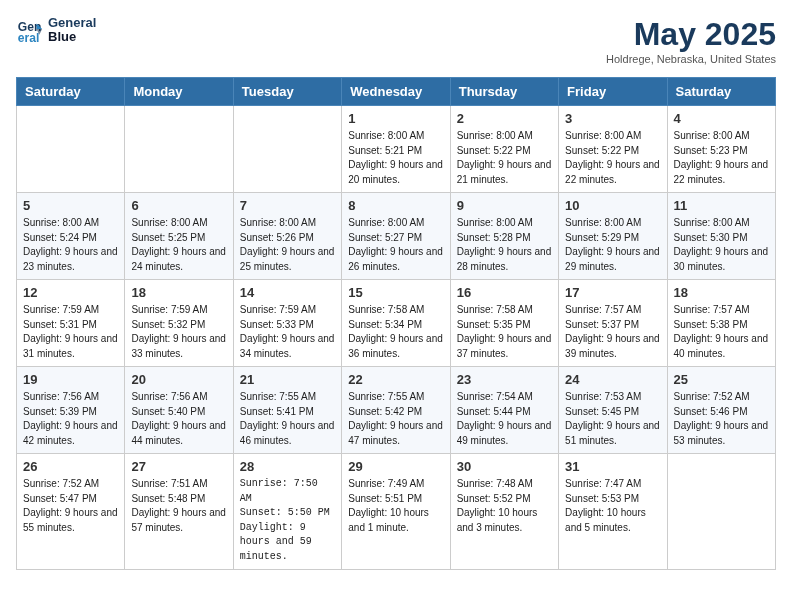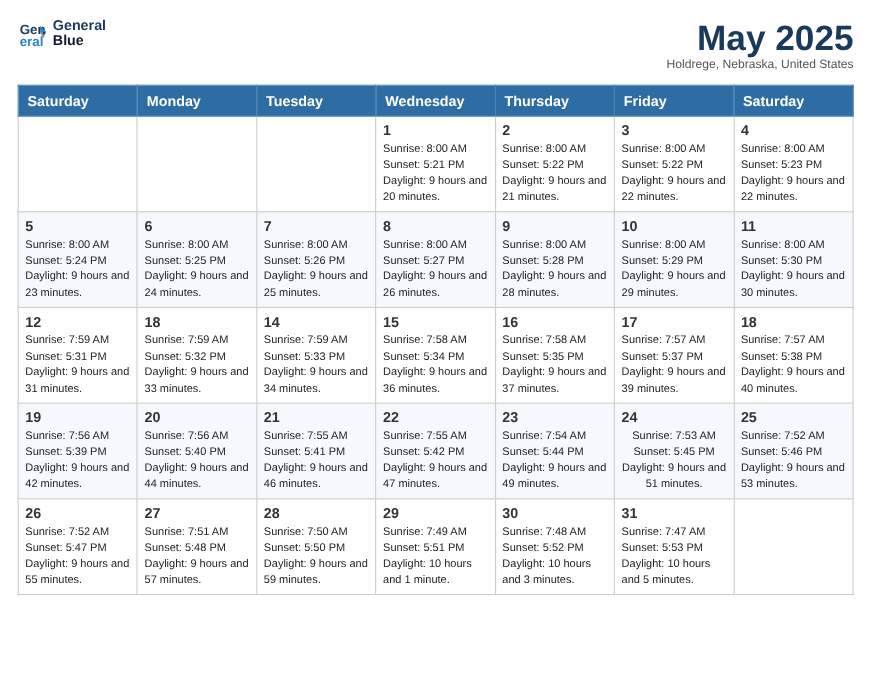--- a/index.html
+++ b/index.html
@@ -269,21 +269,21 @@
 Daylight: 9 hours and 47 minutes.</div>
         </td>
         <td>
           <span class="day-number">23</span>
           <div class="day-info" style="white-space: pre-line;">Sunrise: 7:54 AM
 Sunset: 5:44 PM
 Daylight: 9 hours and 49 minutes.</div>
         </td>
         <td>
           <span class="day-number">24</span>
-          <div class="day-info" style="white-space: pre-line; text-align: center;">Sunrise: 7:53 AM
+          <div class="day-info" style="white-space: pre-line;">Sunrise: 7:53 AM
 Sunset: 5:45 PM
 Daylight: 9 hours and 51 minutes.</div>
         </td>
         <td>
           <span class="day-number">25</span>
           <div class="day-info" style="white-space: pre-line;">Sunrise: 7:52 AM
 Sunset: 5:46 PM
 Daylight: 9 hours and 53 minutes.</div>
         </td>
       </tr>
@@ -295,21 +295,21 @@
 Daylight: 9 hours and 55 minutes.</div>
         </td>
         <td>
           <span class="day-number">27</span>
           <div class="day-info" style="white-space: pre-line;">Sunrise: 7:51 AM
 Sunset: 5:48 PM
 Daylight: 9 hours and 57 minutes.</div>
         </td>
         <td>
           <span class="day-number">28</span>
-          <div class="day-info" style="white-space: pre-line;">Sunrise: 7:50 AM
+          <div class="day-info" style="white-space: pre-line; font-family: Liberation Mono, monospace;">Sunrise: 7:50 AM
 Sunset: 5:50 PM
 Daylight: 9 hours and 59 minutes.</div>
         </td>
         <td>
           <span class="day-number">29</span>
           <div class="day-info" style="white-space: pre-line;">Sunrise: 7:49 AM
 Sunset: 5:51 PM
 Daylight: 10 hours and 1 minute.</div>
         </td>
         <td>

